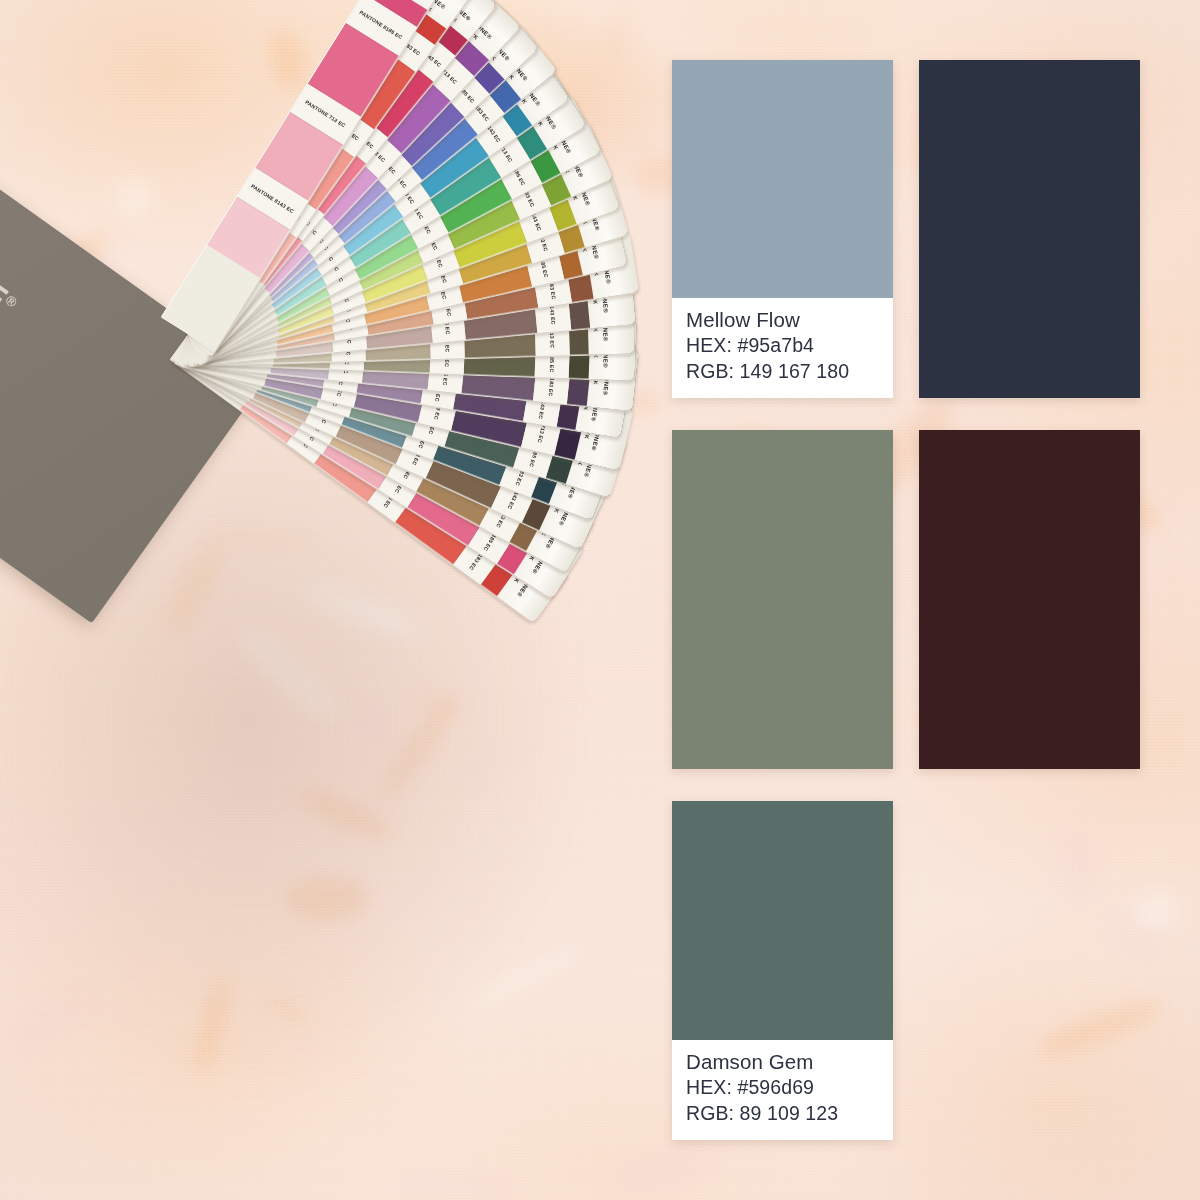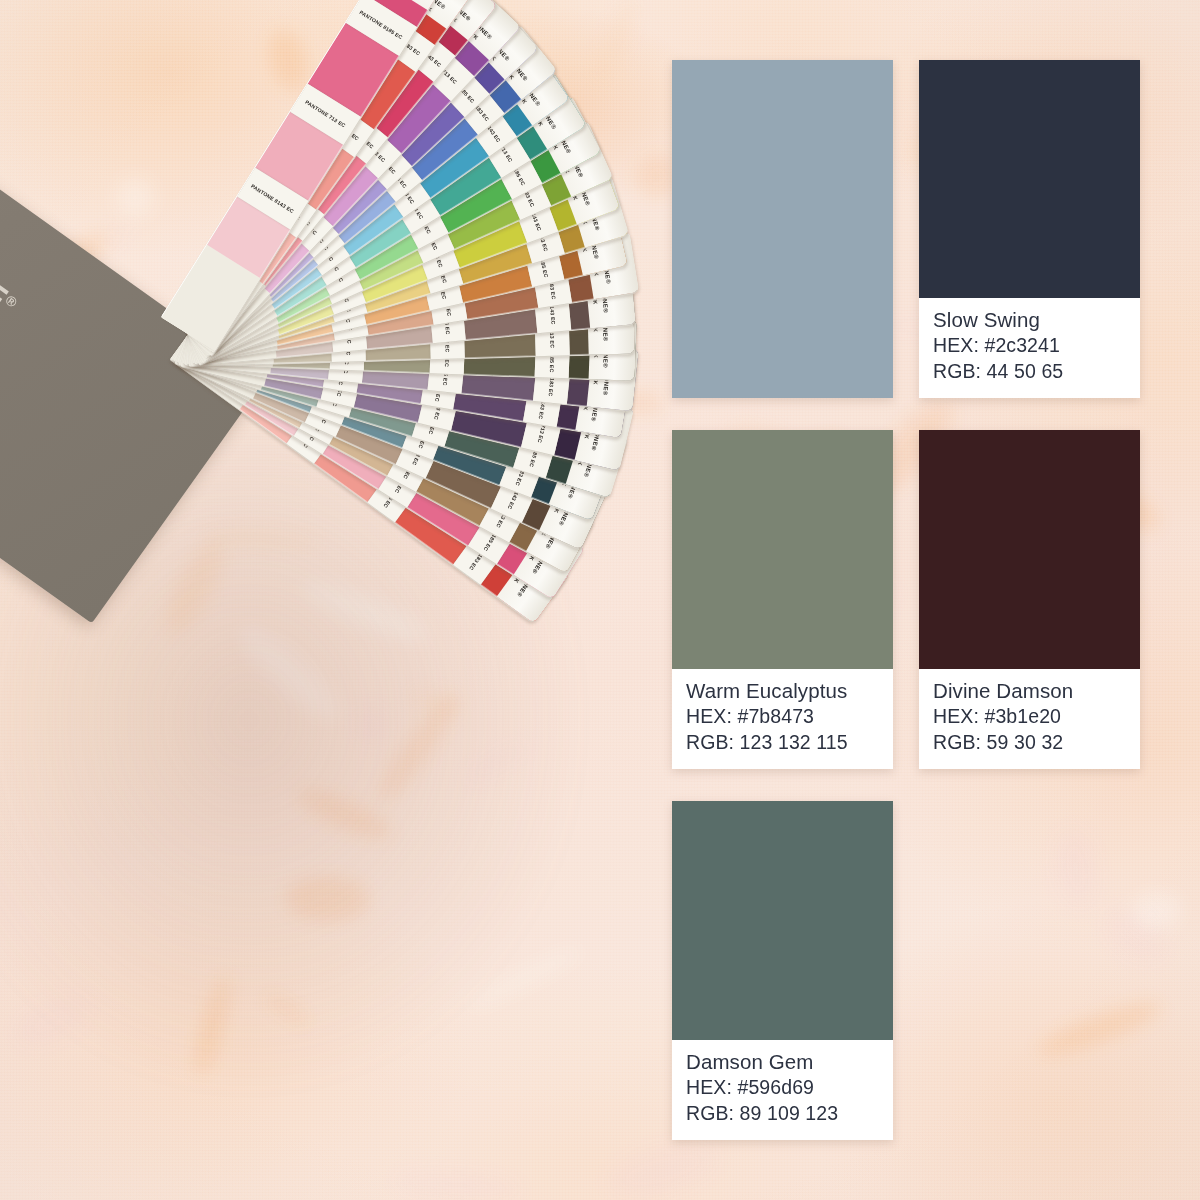--- a/index.html
+++ b/index.html
@@ -773,47 +773,37 @@
       <div class="cv-text cv-title"><span>COLOR BRIDGE</span><span class="cv-reg">®</span></div>
 
     </div>
   </div>
 
   <div id="swatch-grid">
 
 
     <div class="swatch-card">
       <div class="swatch-color" style="background: rgb(149, 167, 180);"></div>
+      <div class="swatch-info">
+        <div class="sw-name">Mellow Flow</div>
+        <div class="sw-hex">HEX: #95a7b4</div>
+        <div class="sw-rgb">RGB: 149 167 180</div>
+      </div>
     </div>
 
     <div class="swatch-card">
       <div class="swatch-color" style="background: rgb(44, 50, 65);"></div>
-      <div class="swatch-info">
-        <div class="sw-name">Slow Swing</div>
-        <div class="sw-hex">HEX: #2c3241</div>
-        <div class="sw-rgb">RGB: 44 50 65</div>
-      </div>
     </div>
 
     <div class="swatch-card">
       <div class="swatch-color" style="background: rgb(123, 132, 115);"></div>
-      <div class="swatch-info">
-        <div class="sw-name">Warm Eucalyptus</div>
-        <div class="sw-hex">HEX: #7b8473</div>
-        <div class="sw-rgb">RGB: 123 132 115</div>
-      </div>
     </div>
 
     <div class="swatch-card">
       <div class="swatch-color" style="background: rgb(59, 30, 32);"></div>
-      <div class="swatch-info">
-        <div class="sw-name">Divine Damson</div>
-        <div class="sw-hex">HEX: #3b1e20</div>
-        <div class="sw-rgb">RGB: 59 30 32</div>
-      </div>
     </div>
 
     <div class="swatch-card">
       <div class="swatch-color" style="background: rgb(89, 109, 105);"></div>
       <div class="swatch-info">
         <div class="sw-name">Damson Gem</div>
         <div class="sw-hex">HEX: #596d69</div>
         <div class="sw-rgb">RGB: 89 109 123</div>
       </div>
     </div>

